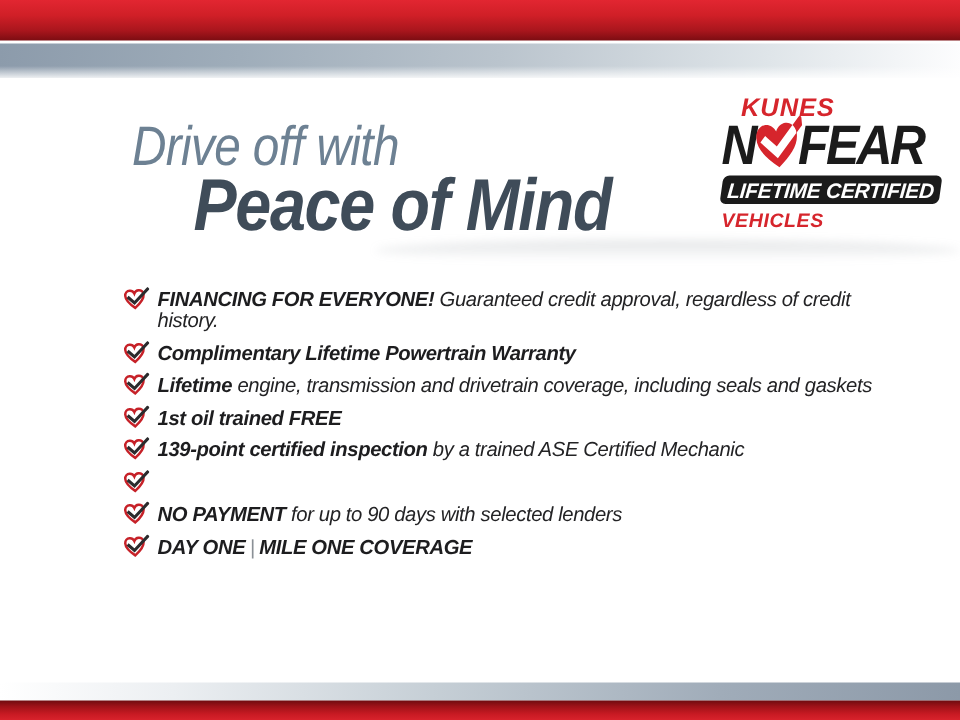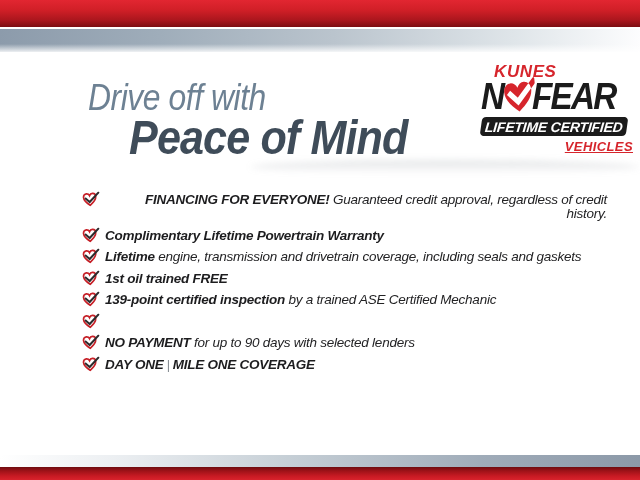--- a/index.html
+++ b/index.html
@@ -64,33 +64,33 @@
   .logo-banner{
     margin-top:2px;width:146px;height:19px;box-sizing:border-box;
     background:#1b1b1b;border-radius:4px;transform:skewX(-8deg);
     display:flex;align-items:center;justify-content:center;
   }
   .logo-banner span{
     color:#ffffff;font-style:italic;font-weight:700;font-size:14px;
     letter-spacing:-0.2px;white-space:nowrap;transform:skewX(3deg);
   }
   .logo-vehicles{
-    margin-top:3px;text-align:right;color:#d6252c;
-    font-style:italic;font-weight:700;font-size:13px;letter-spacing:.4px;white-space:nowrap;text-decoration:underline;
+    margin-top:3px;color:#d6252c;
+    font-style:italic;font-weight:700;font-size:13px;letter-spacing:.4px;white-space:nowrap;
   }
   
   .benefits{position:absolute;left:82px;top:192px;width:525px;}
   .benefit{
     display:flex;align-items:flex-start;gap:5px;margin-bottom:6.5px;
     font-style:italic;font-size:13.5px;line-height:14px;
     color:#232325;letter-spacing:-0.25px;
   }
   .benefit .bullet{flex:0 0 auto;width:18px;height:15px;margin-top:0;}
   .benefit .bullet svg{width:18px;height:15px;transform:rotate(-4deg);}
-  .benefit-body{padding-top:1px;text-align:right;}
+  .benefit-body{padding-top:1px;}
   .benefit-body b{font-weight:700;color:#1d1d1f;}
   .benefit-sep{color:#8a9096;font-weight:400;padding:0 3px;}
   .benefit-sub{display:block;margin-top:1.5px;}
 </style>
 </head>
 <body>
 
 <div class="band-red-top"></div>
 <div class="band-gray-top"></div>
 <div class="header-shadow"></div>

